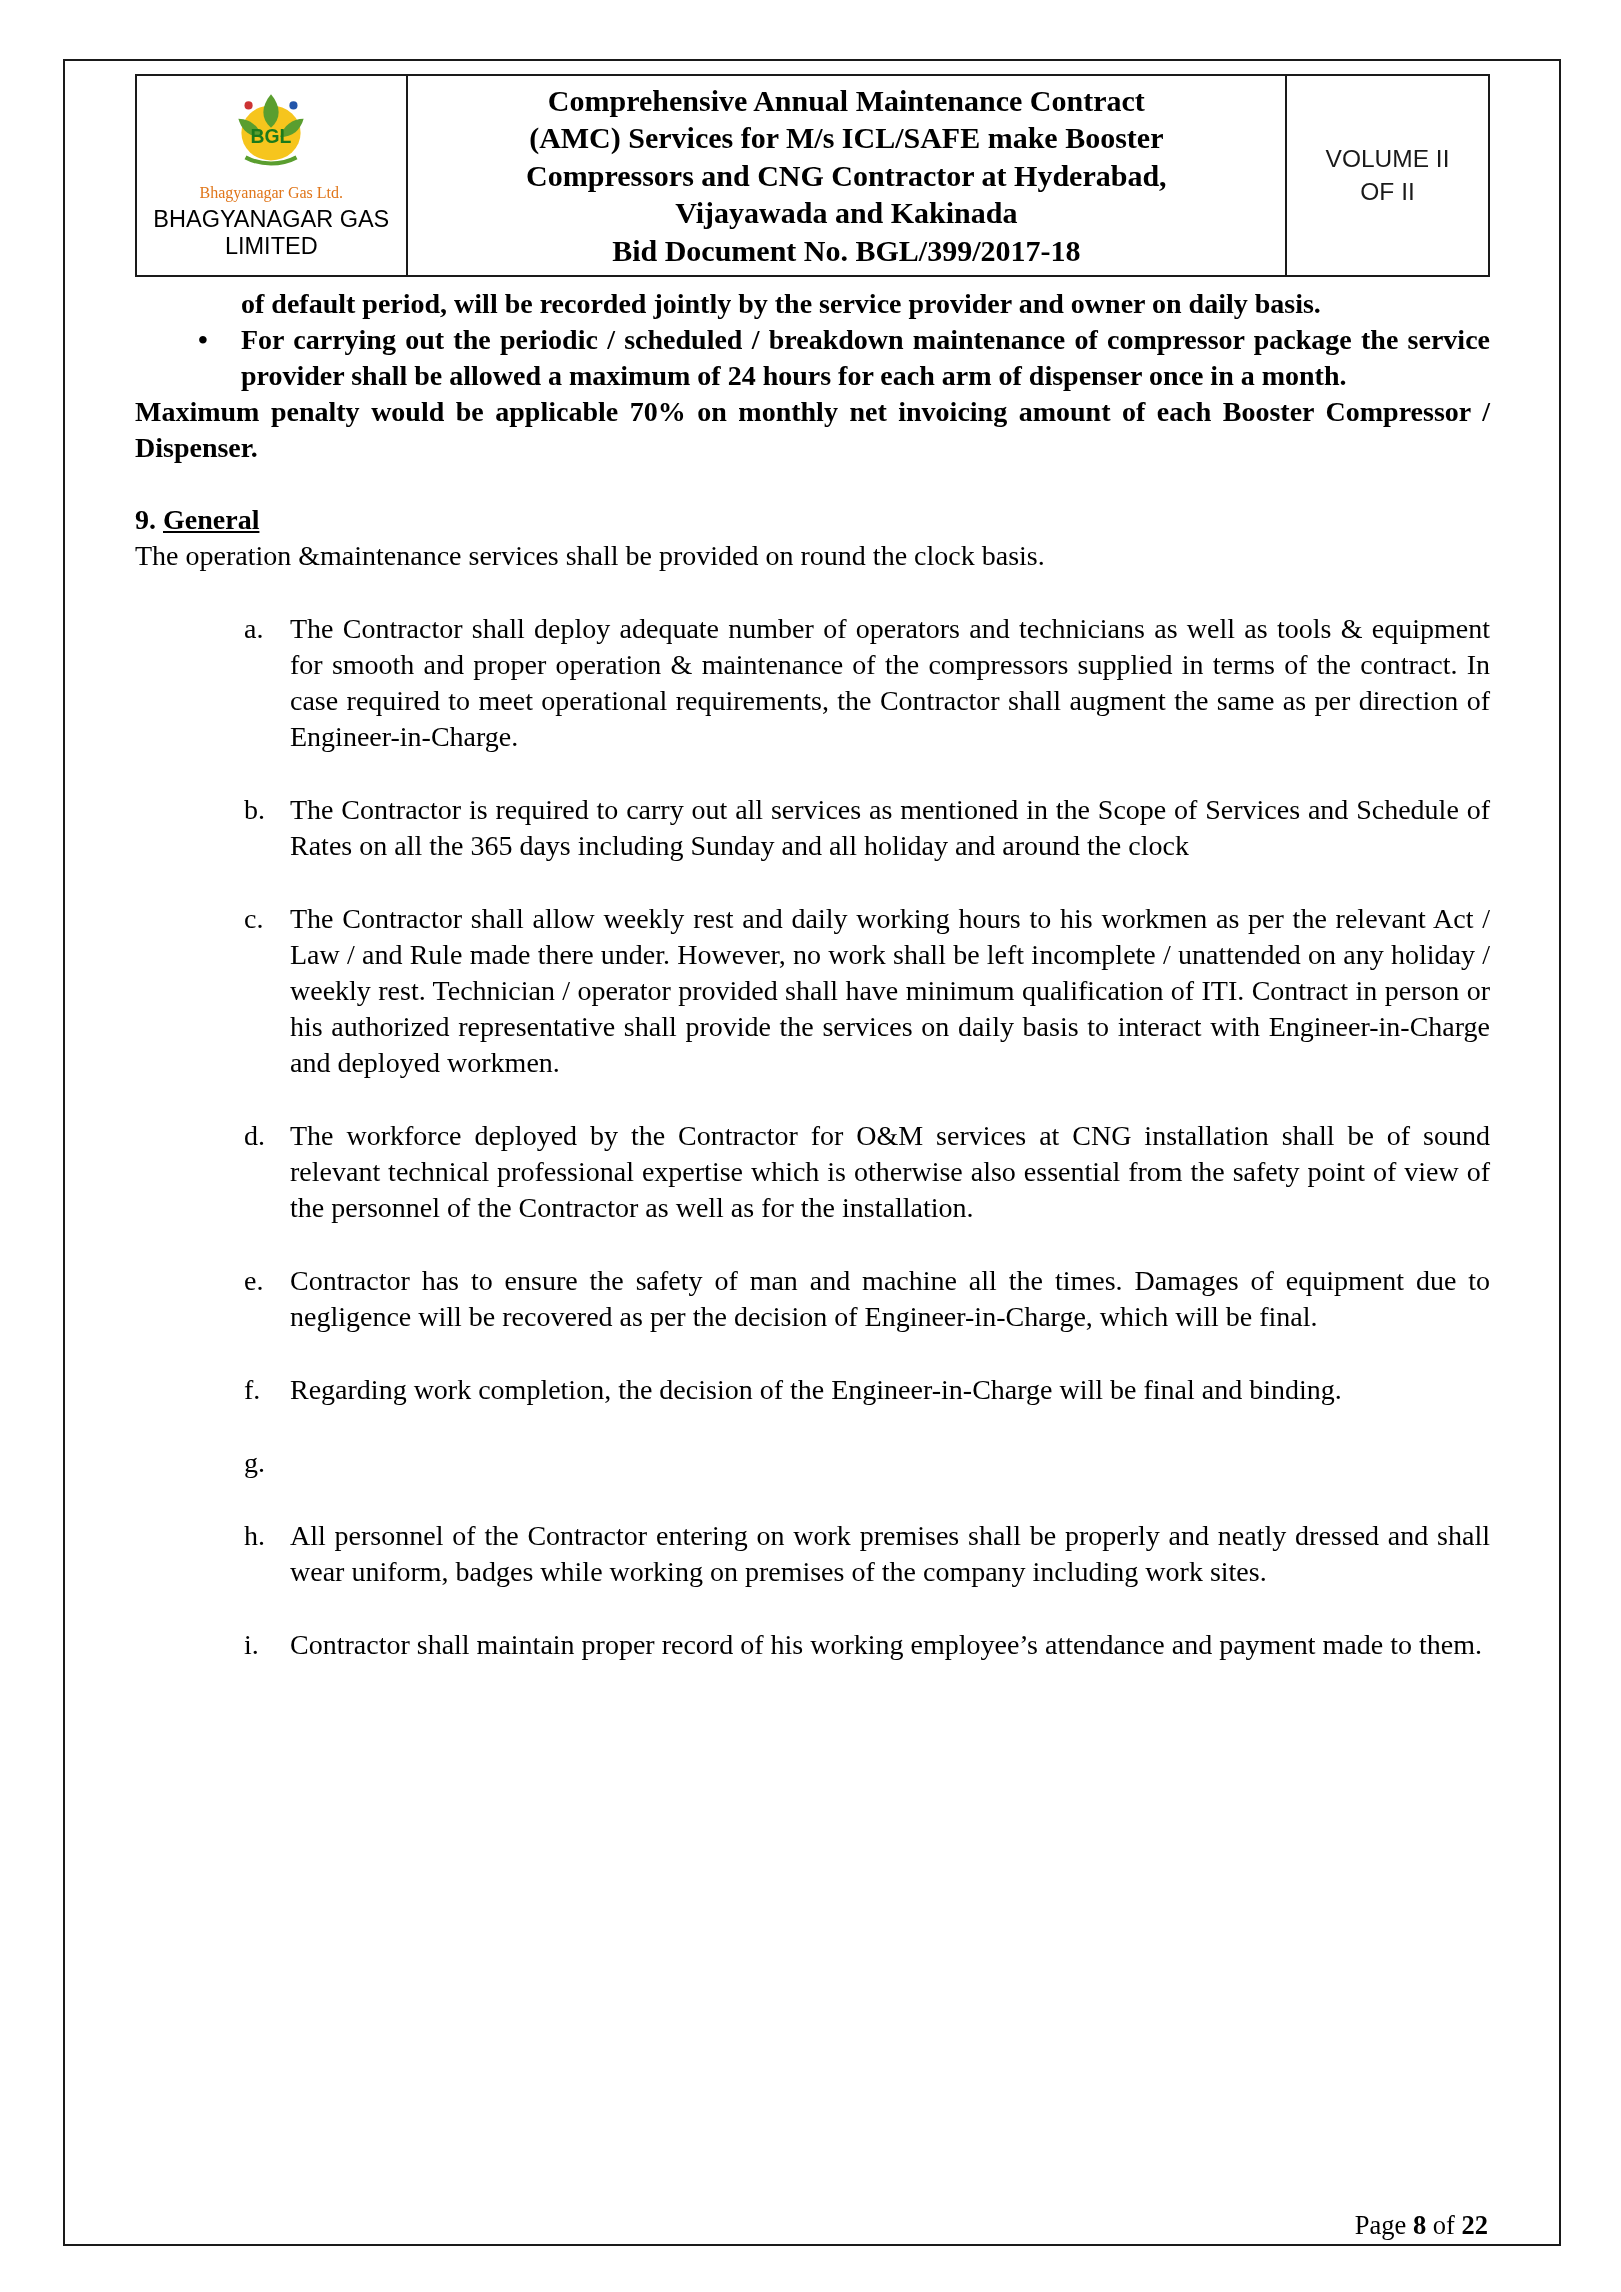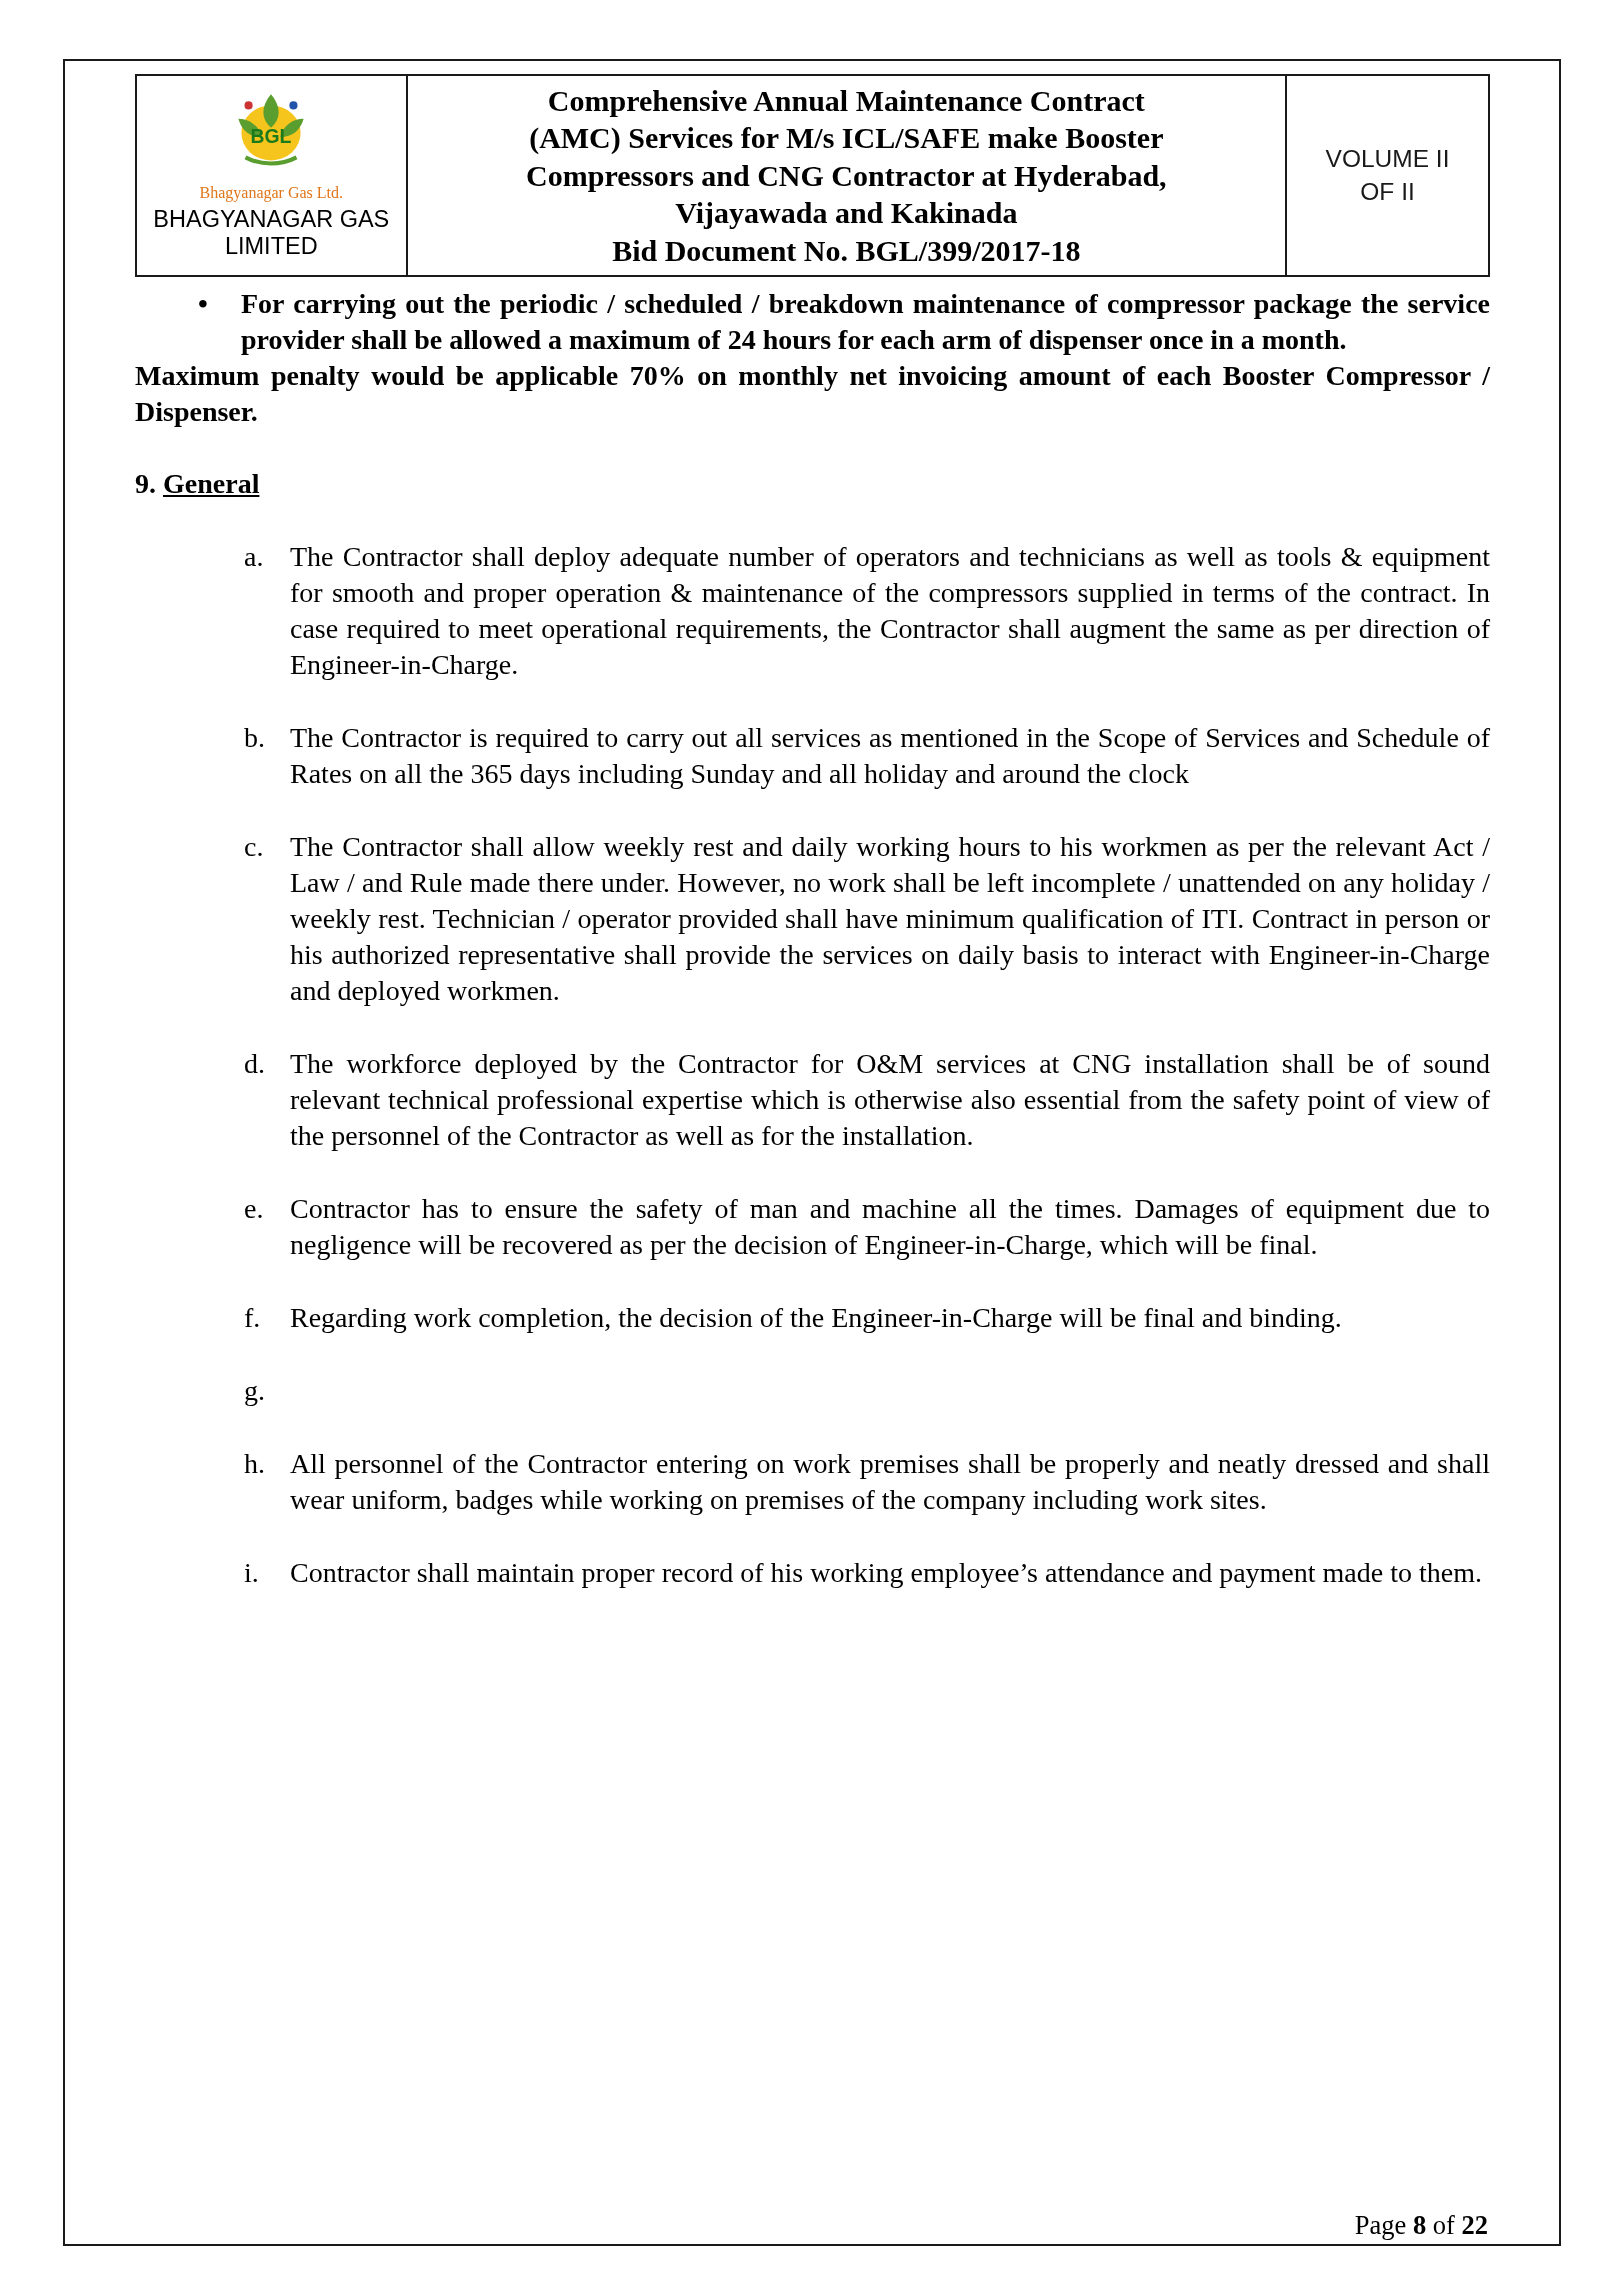--- a/index.html
+++ b/index.html
@@ -144,33 +144,35 @@
           <td class="cell-volume">
             <div>VOLUME II</div>
             <div>OF II</div>
           </td>
         </tr>
       </tbody>
     </table>
 
     <div class="content">
 
+      <p class="para-indent bold justify">of default period, will be recorded jointly by the service provider and owner on daily basis.</p>
 
       <div class="bullet-item">
         <span class="bullet-marker">•</span>
         <span class="bullet-text">For carrying out the periodic / scheduled / breakdown maintenance of compressor package the service provider shall be allowed a maximum of 24 hours for each arm of dispenser once in a month.</span>
       </div>
 
       <p class="bold justify">Maximum penalty would be applicable 70% on monthly net invoicing amount of each Booster Compressor / Dispenser.</p>
 
       <h2 class="section-heading">
         <span>9.</span>
         <span class="underline">General</span>
       </h2>
 
+      <p>The operation &amp;maintenance services shall be provided on round the clock basis.</p>
 
       <div>
         <div class="list-item">
           <span class="li-label">a.</span>
           <span class="li-text">The Contractor shall deploy adequate number of operators and technicians as well as tools &amp; equipment for smooth and proper operation &amp; maintenance of the compressors supplied in terms of the contract. In case required to meet operational requirements, the Contractor shall augment the same as per direction of Engineer-in-Charge.</span>
         </div>
         <div class="list-item">
           <span class="li-label">b.</span>
           <span class="li-text">The Contractor is required to carry out all services as mentioned in the Scope of Services and Schedule of Rates on all the 365 days including Sunday and all holiday and around the clock</span>
         </div>

